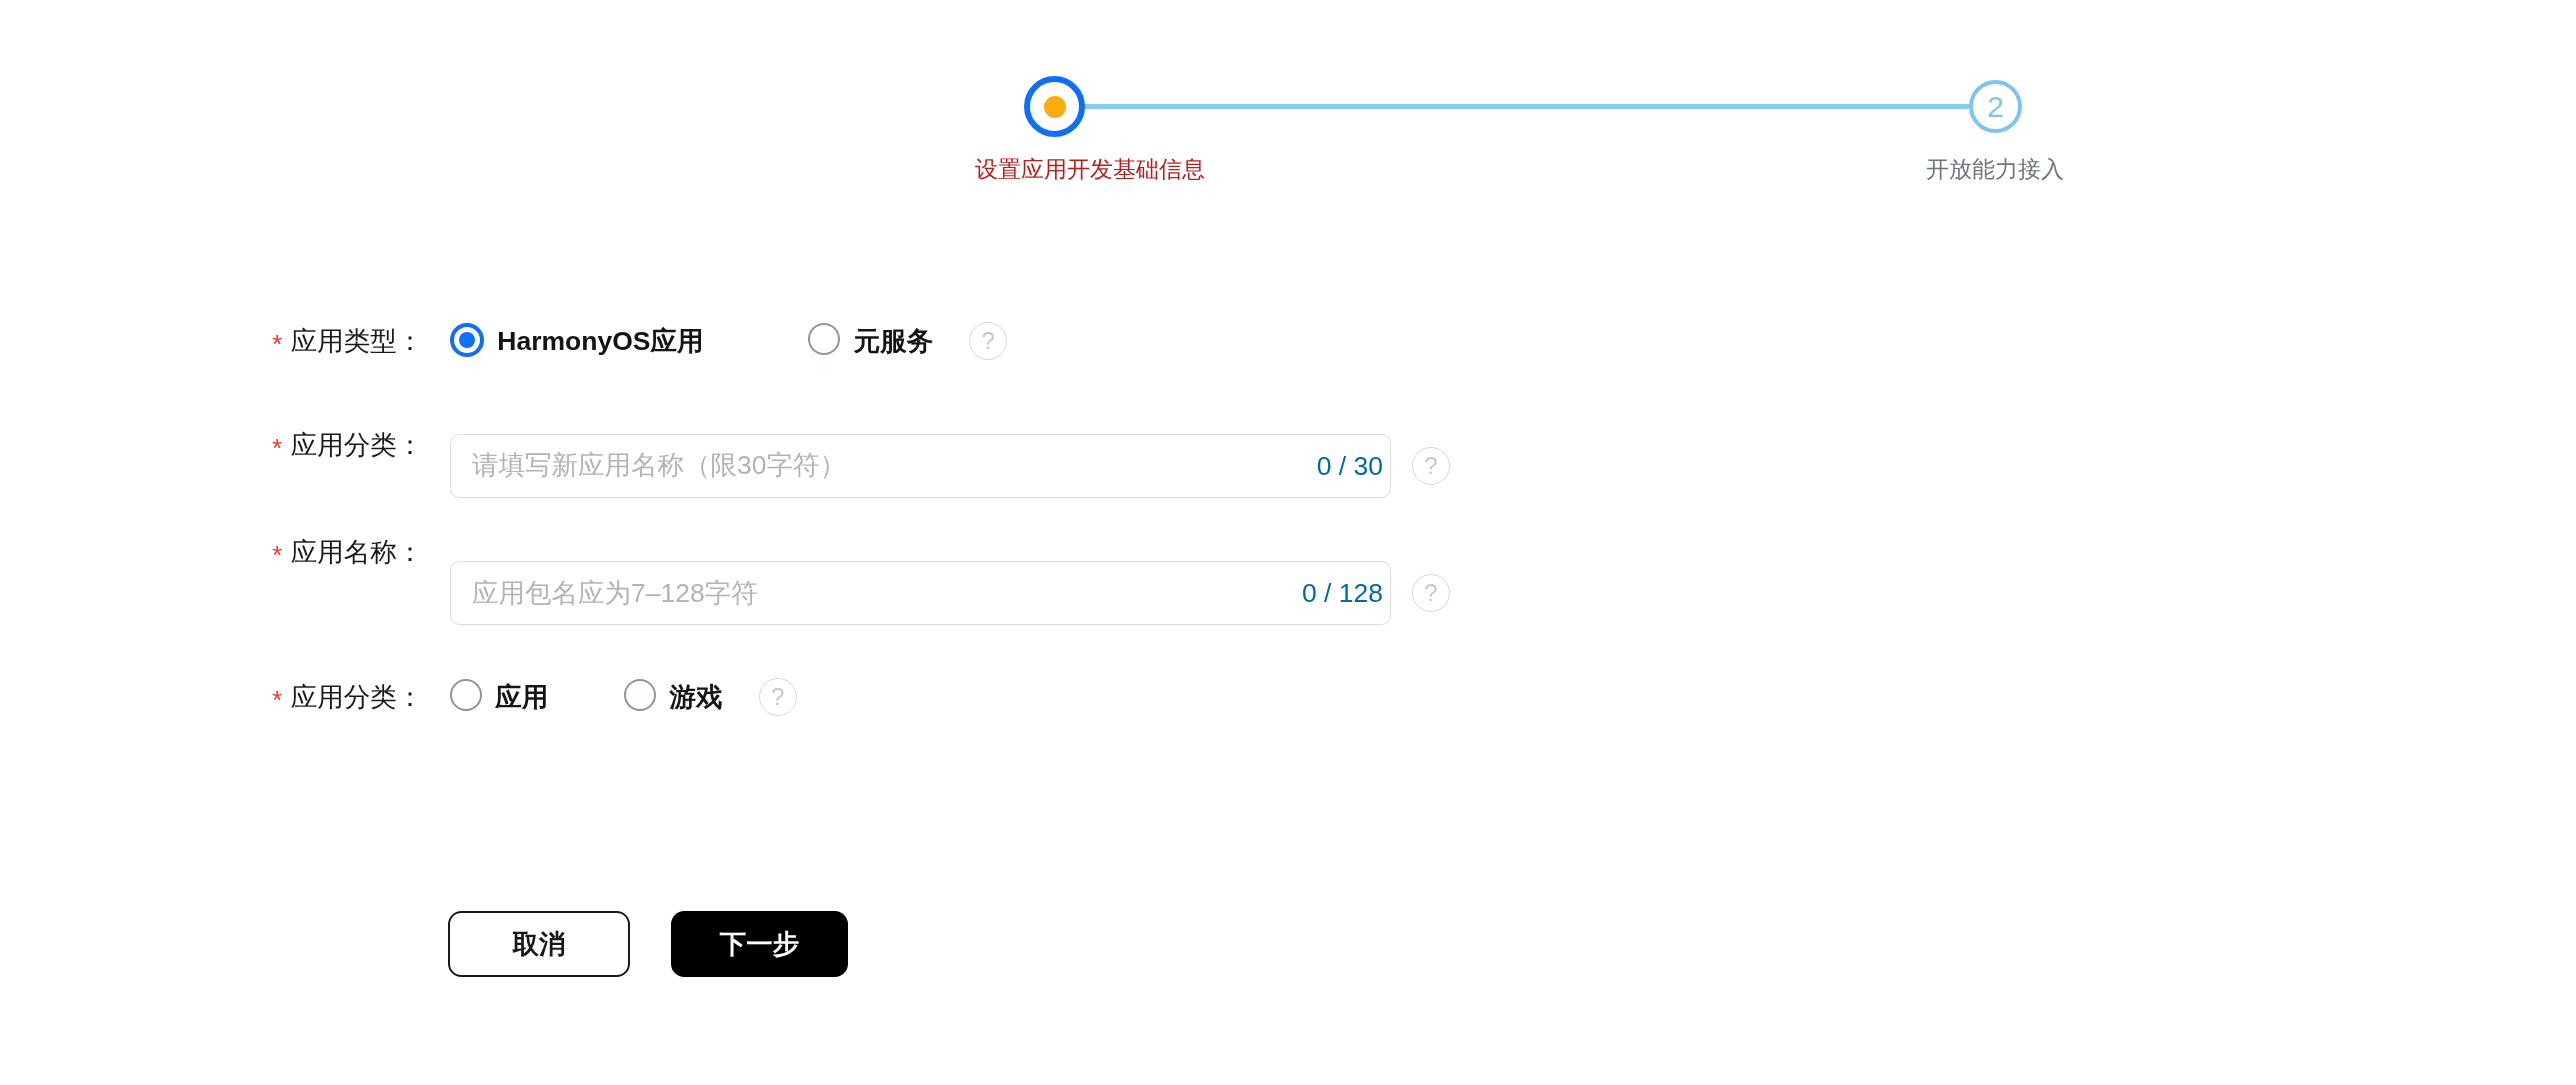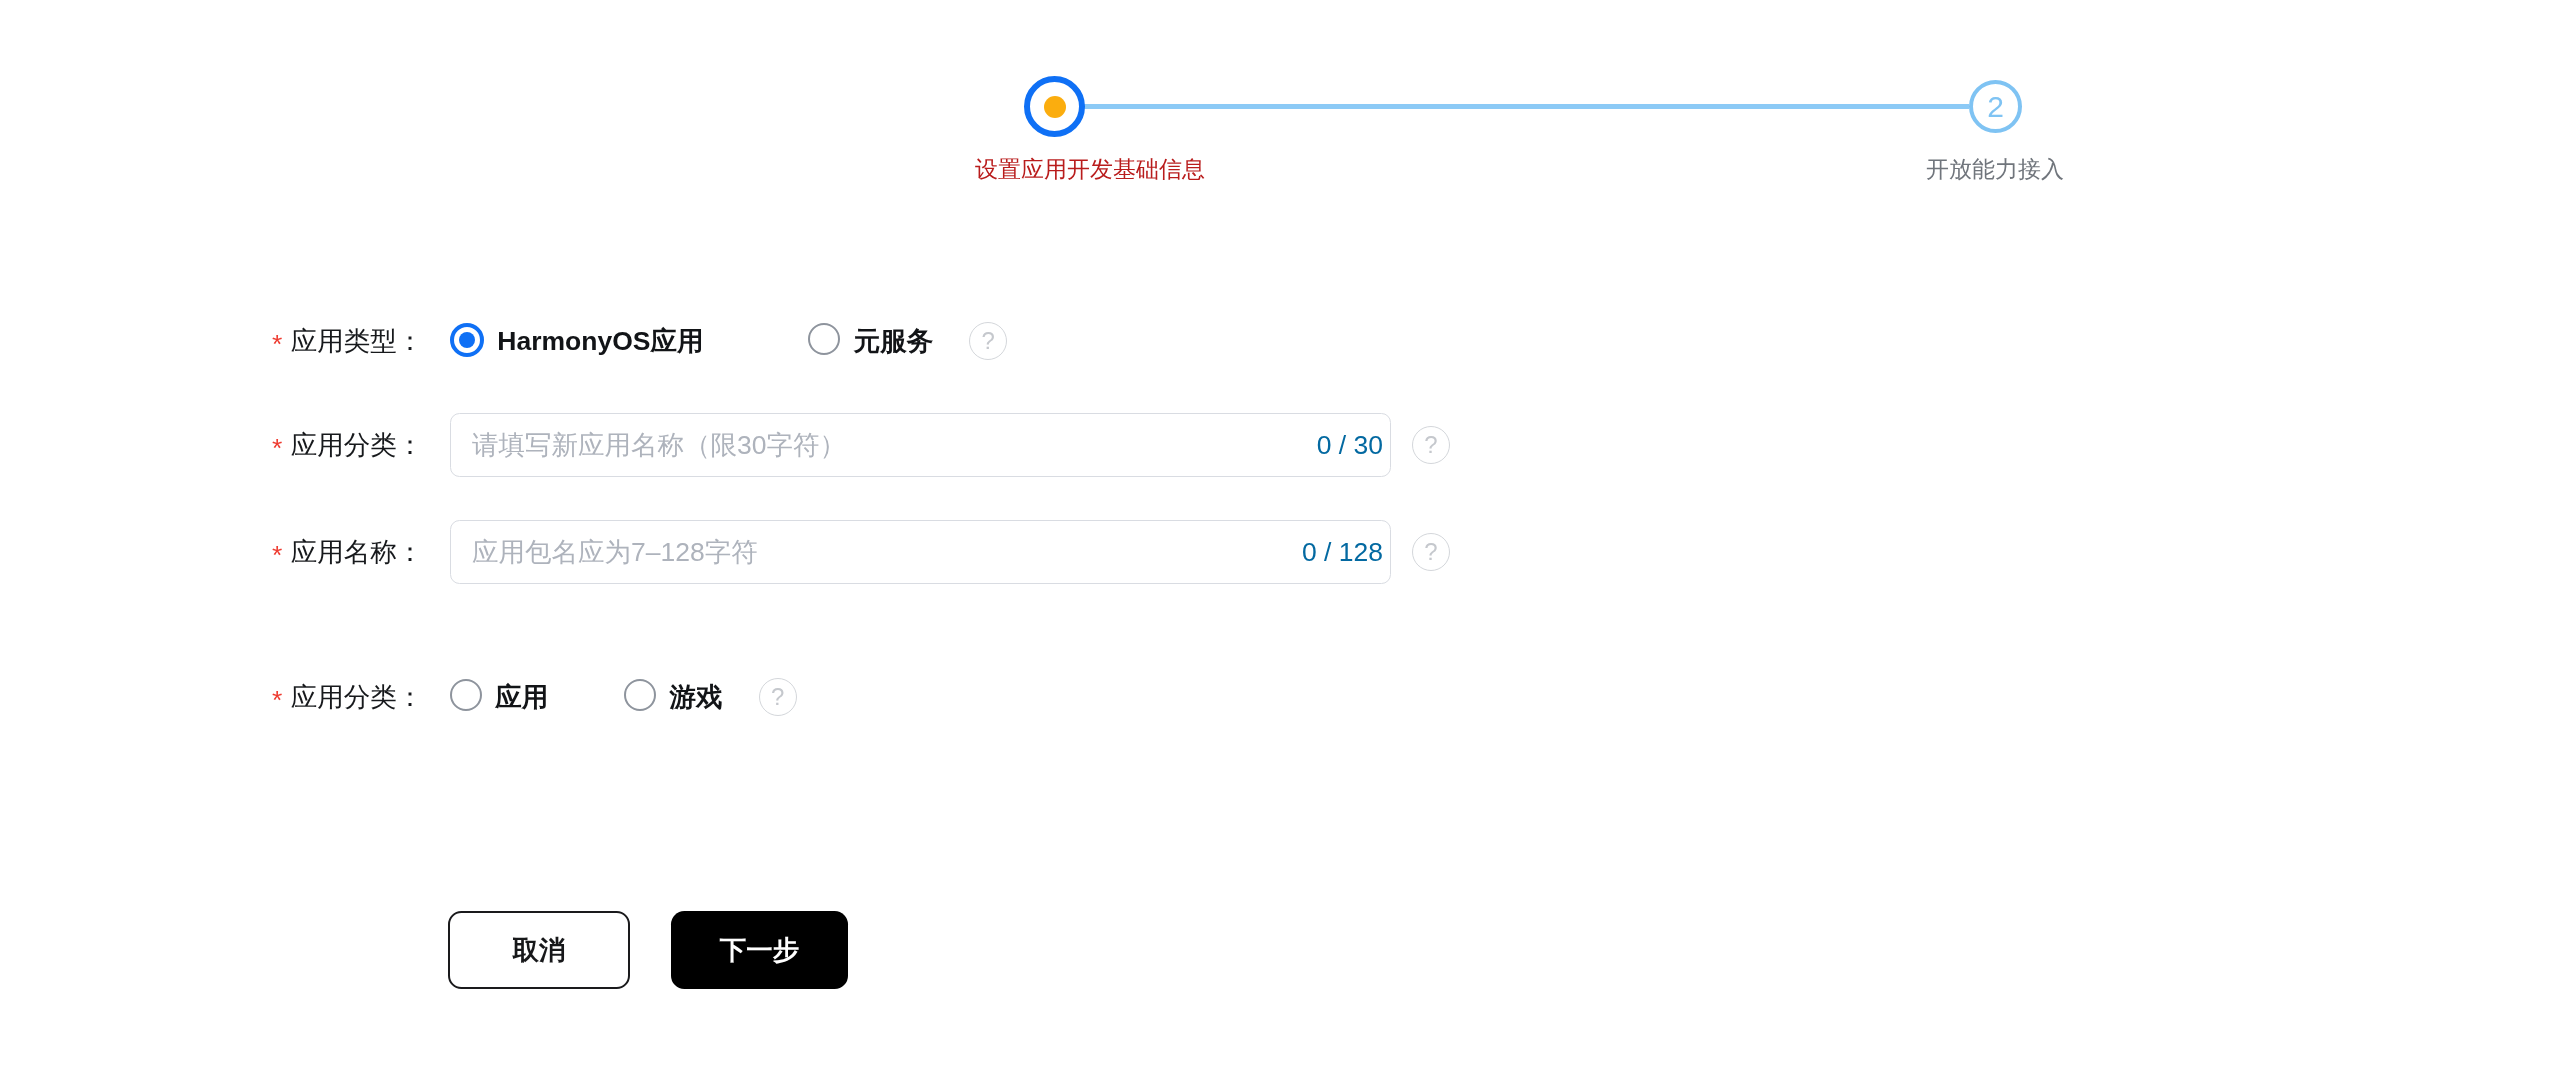--- a/index.html
+++ b/index.html
@@ -124,21 +124,21 @@
     font-size: 24px;
     display: flex; align-items: center; justify-content: center;
     margin-left: 36px;
     cursor: pointer;
     user-select: none;
   }
   .help.after-input { margin-left: 21px; }
 
   
   .control-col { display: flex; flex-direction: column; }
-  .input-line { display: flex; align-items: center; }
+  .input-line { display: flex; align-items: center; margin-top: 41px; }
   .text-field { position: relative; width: 941px; height: 64px; }
   .text-field input {
     width: 100%; height: 100%;
     border: 1.9px solid #d9dce2;
     border-radius: 9.5px;
     background: #ffffff;
     padding: 0 152px 0 21px;
     font-size: 26.5px;
     color: #17191c;
     outline: none;
@@ -156,21 +156,21 @@
   }
   .hint {
     margin-top: 11.4px;
     font-size: 23px;
     color: #8b9097;
     white-space: nowrap;
   }
 
   
   .btn {
-    height: 78px;
+    height: 66px;
     border-radius: 13.3px;
     font-size: 26.5px;
     font-weight: 600;
     font-family: inherit;
     display: flex; align-items: center; justify-content: center;
     cursor: pointer;
   }
   .btn-cancel {
     width: 182px;
     background: #ffffff;

